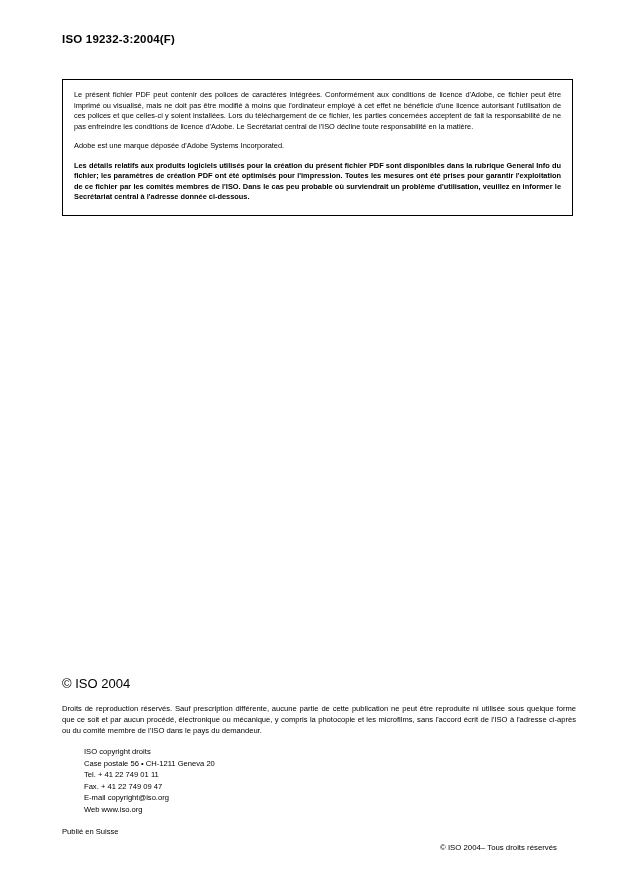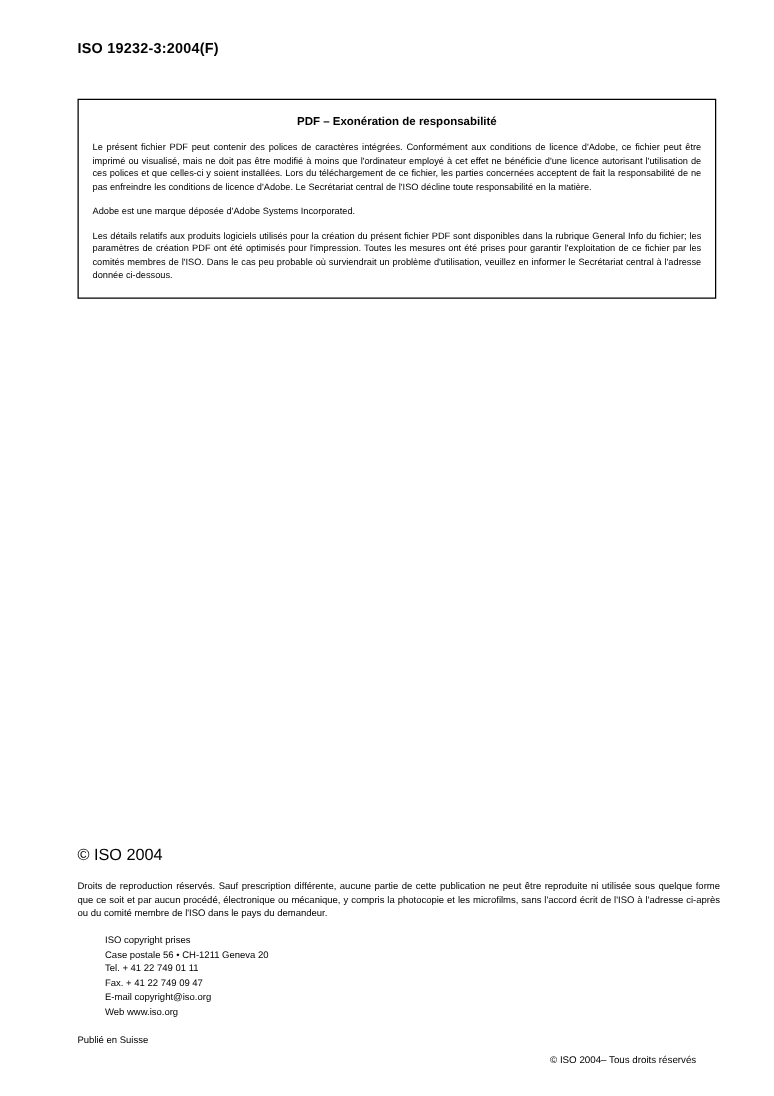--- a/index.html
+++ b/index.html
@@ -43,20 +43,21 @@
     margin: 2px 0 11px 0;
   }
   .disclaimer-box p {
     margin: 0 0 9px 0;
     font-size: 7.4px;
     line-height: 1.42;
     text-align: justify;
   }
   .disclaimer-box p:last-child {
     margin-bottom: 0;
+    font-weight: bold;
   }
   .copyright-block {
     position: absolute;
     left: 36px;
     top: 676px;
     width: 514px;
   }
   .copyright-line {
     font-size: 13px;
     margin-bottom: 12px;
@@ -91,31 +92,30 @@
   }
 </style>
 </head>
 <body>
 
 <div class="page">
 
   <div class="header-title">ISO 19232-3:2004(F)</div>
 
   <div class="disclaimer-box">
-    <div class="disclaimer-title">PDF – Exonération de responsabilité</div>
     <p>Le présent fichier PDF peut contenir des polices de caractères intégrées. Conformément aux conditions de licence d'Adobe, ce fichier peut être imprimé ou visualisé, mais ne doit pas être modifié à moins que l'ordinateur employé à cet effet ne bénéficie d'une licence autorisant l'utilisation de ces polices et que celles-ci y soient installées. Lors du téléchargement de ce fichier, les parties concernées acceptent de fait la responsabilité de ne pas enfreindre les conditions de licence d'Adobe. Le Secrétariat central de l'ISO décline toute responsabilité en la matière.</p>
     <p>Adobe est une marque déposée d'Adobe Systems Incorporated.</p>
     <p>Les détails relatifs aux produits logiciels utilisés pour la création du présent fichier PDF sont disponibles dans la rubrique General Info du fichier; les paramètres de création PDF ont été optimisés pour l'impression. Toutes les mesures ont été prises pour garantir l'exploitation de ce fichier par les comités membres de l'ISO. Dans le cas peu probable où surviendrait un problème d'utilisation, veuillez en informer le Secrétariat central à l'adresse donnée ci-dessous.</p>
   </div>
 
   <div class="copyright-block">
     <div class="copyright-line">©  ISO 2004</div>
     <p class="rights-text">Droits de reproduction réservés. Sauf prescription différente, aucune partie de cette publication ne peut être reproduite ni utilisée sous quelque forme que ce soit et par aucun procédé, électronique ou mécanique, y compris la photocopie et les microfilms, sans l'accord écrit de l'ISO à l'adresse ci-après ou du comité membre de l'ISO dans le pays du demandeur.</p>
     <div class="address">
-      <div>ISO copyright prises</div>
+      <div>ISO copyright droits</div>
       <div>Case postale 56 • CH-1211 Geneva 20</div>
       <div>Tel.  + 41 22 749 01 11</div>
       <div>Fax.  + 41 22 749 09 47</div>
       <div>E-mail  copyright@iso.org</div>
       <div>Web  www.iso.org</div>
     </div>
     <div class="published">Publié en Suisse</div>
   </div>
 
   <div class="footer-left">ii</div>

